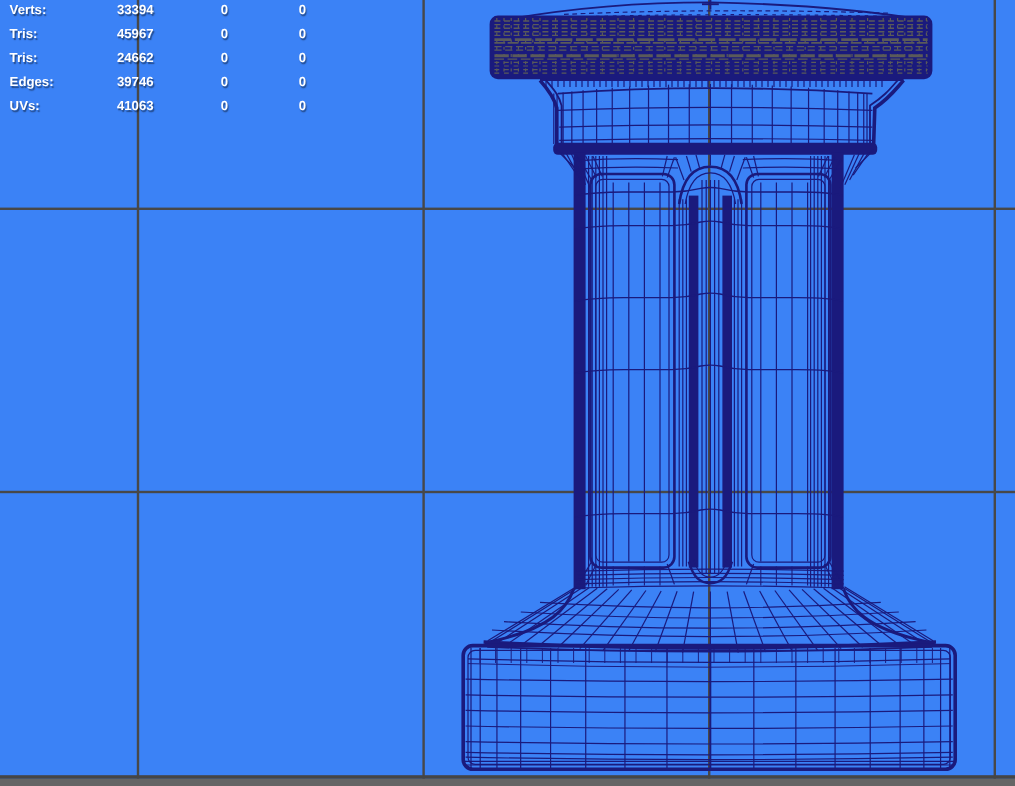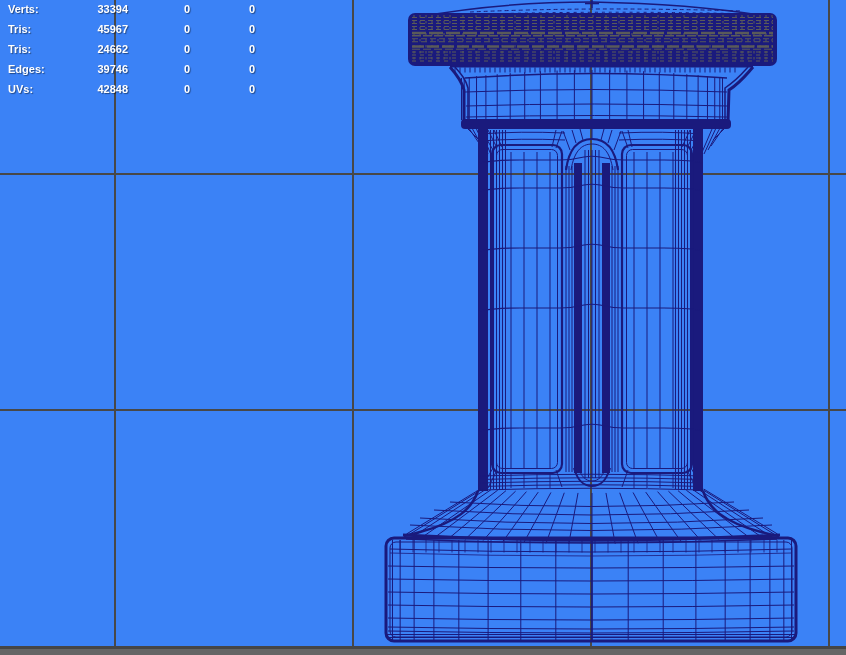--- a/index.html
+++ b/index.html
@@ -402,18 +402,18 @@
       <span class="sv3">0</span>
     </div>
     <div class="srow">
       <span class="slabel">Edges:</span>
       <span class="sv1">39746</span>
       <span class="sv2">0</span>
       <span class="sv3">0</span>
     </div>
     <div class="srow">
       <span class="slabel">UVs:</span>
-      <span class="sv1">42848</span>
+      <span class="sv1">41063</span>
       <span class="sv2">0</span>
       <span class="sv3">0</span>
     </div>
   </div>
 </div>
 
 </body></html>

